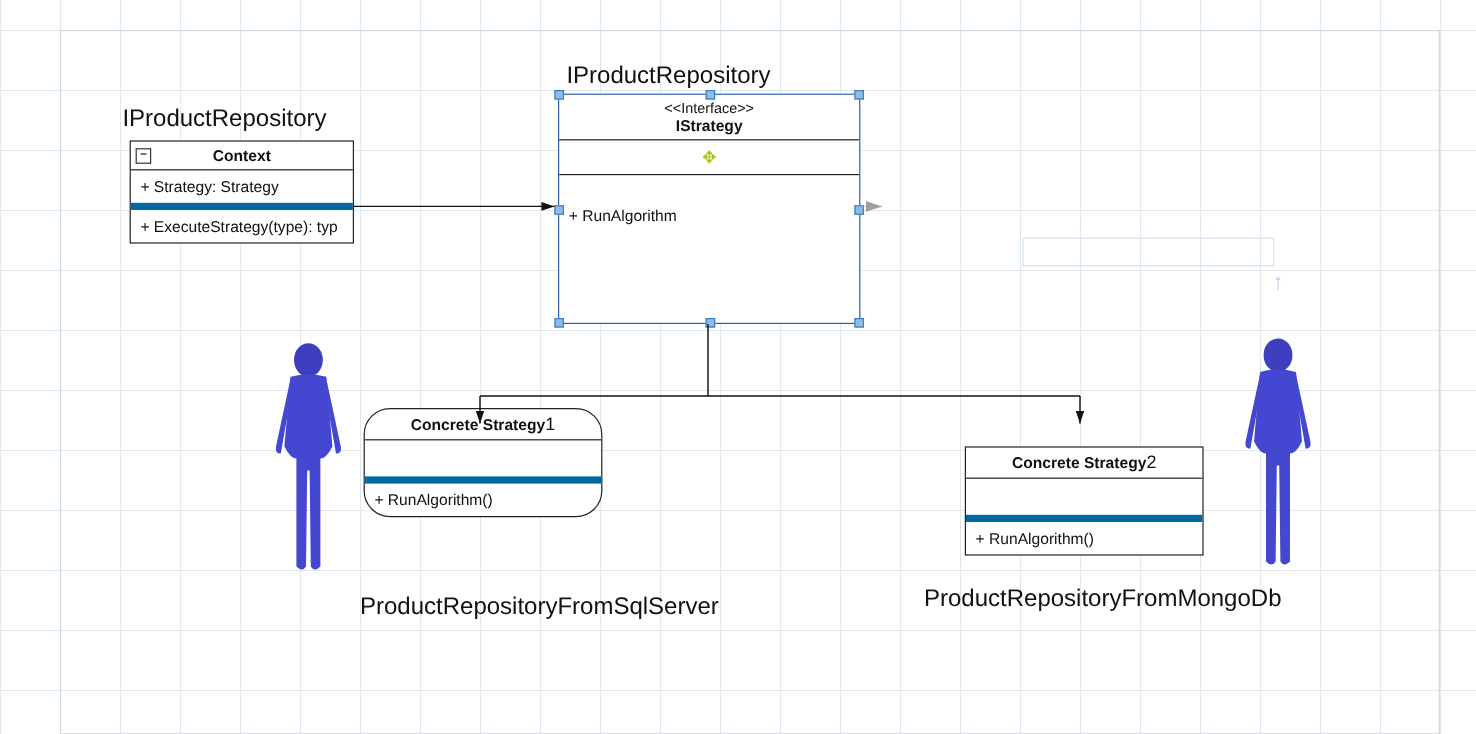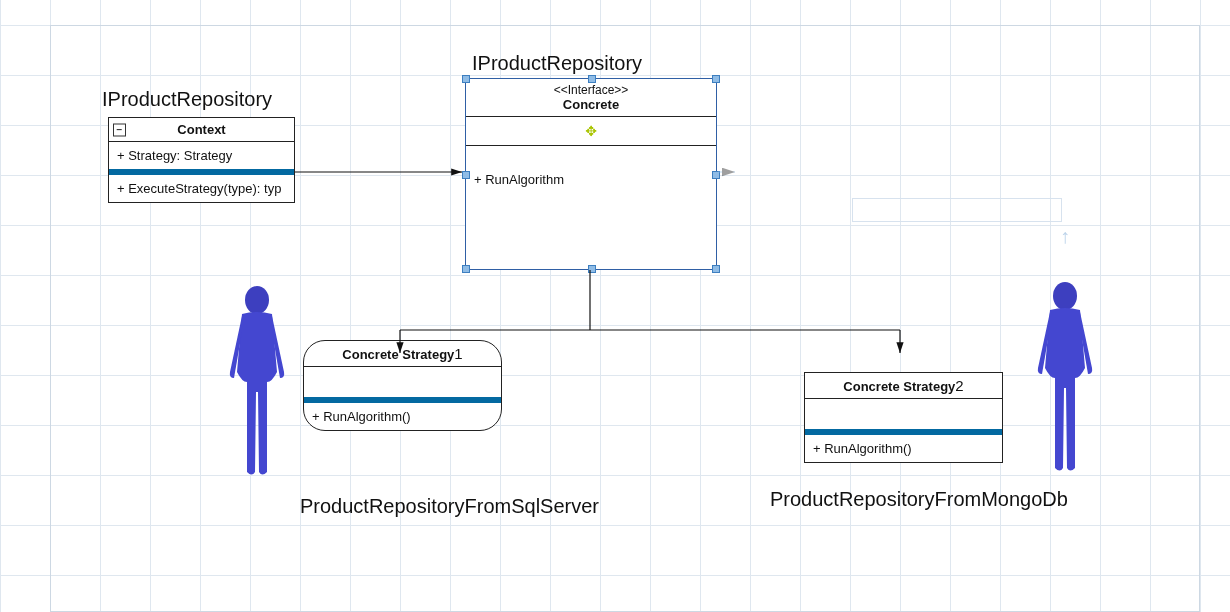--- a/index.html
+++ b/index.html
@@ -67,21 +67,21 @@
       <span class="collapse-box">−</span>
       <span>Context</span>
     </div>
     <div class="uml-section">+ Strategy: Strategy</div>
     <div class="uml-section last">+ ExecuteStrategy(type): typ</div>
   </div>
 
   <div class="uml-box sel" style="left:465px;top:78px;width:250px;height:190px;">
     <div class="uml-header" style="border-bottom:1px solid #222;">
       <span class="stereo">&lt;&lt;Interface&gt;&gt;</span>
-      <span>Concrete</span>
+      <span>IStrategy</span>
     </div>
     <div class="uml-section" style="text-align:center;border-bottom:1px solid #222;padding:6px;">
       <span class="move-icon">✥</span>
     </div>
     <div class="uml-section last" style="border-bottom:none;margin-top:20px;">+ RunAlgorithm</div>
 
     <div class="handle" style="left:-4px;top:-4px;"></div>
     <div class="handle" style="right:-4px;top:-4px;"></div>
     <div class="handle" style="left:-4px;bottom:-4px;"></div>
     <div class="handle" style="right:-4px;bottom:-4px;"></div>

